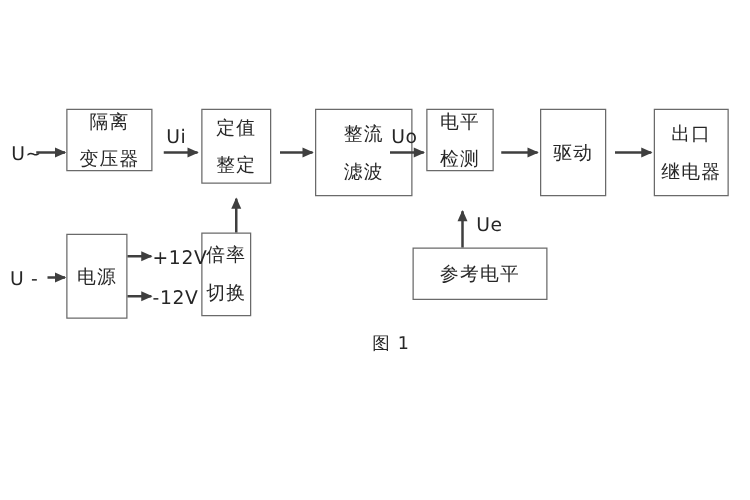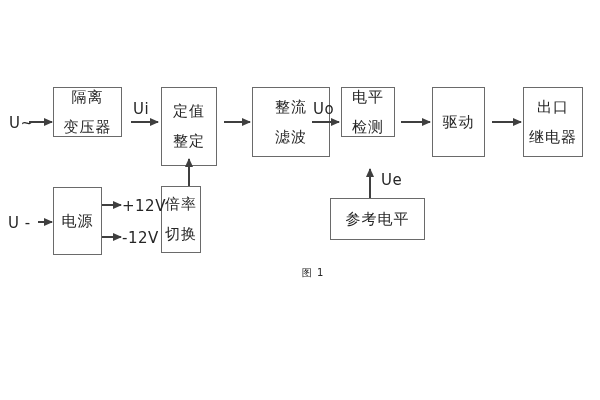--- a/index.html
+++ b/index.html
@@ -29,33 +29,33 @@
     content:"";position:absolute;right:-1px;top:-3.3px;width:0;height:0;
     border-left:9px solid var(--line);
     border-top:4px solid transparent;border-bottom:4px solid transparent;
   }
   .arrow-u{position:absolute;width:1.5px;background:var(--line);}
   .arrow-u::after{
     content:"";position:absolute;top:-1px;left:-3.3px;width:0;height:0;
     border-bottom:9px solid var(--line);
     border-left:4px solid transparent;border-right:4px solid transparent;
   }
-  .caption{position:absolute;font-size:10px;letter-spacing:1px;text-align:center;}
+  .caption{position:absolute;font-size:14px;letter-spacing:1px;text-align:center;}
 </style>
 </head>
 <body>
 
 <div class="canvas">
 
   <div class="box" style="left:53px;top:87px;width:69px;height:50px;">
     <span>隔离</span>
     <span>变压器</span>
   </div>
 
-  <div class="box" style="left:161px;top:87px;width:56px;height:79px;">
+  <div class="box" style="left:161px;top:87px;width:56px;height:60px;">
     <span>定值</span>
     <span>整定</span>
   </div>
 
   <div class="box" style="left:252px;top:87px;width:78px;height:70px;">
     <span>整流</span>
     <span>滤波</span>
   </div>
 
   <div class="box" style="left:341px;top:87px;width:54px;height:50px;">
@@ -74,21 +74,21 @@
 
   <div class="box" style="left:53px;top:187px;width:49px;height:68px;">
     <span>电源</span>
   </div>
 
   <div class="box" style="left:161px;top:186px;width:40px;height:67px;">
     <span>倍率</span>
     <span>切换</span>
   </div>
 
-  <div class="box" style="left:330px;top:198px;width:95px;height:42px;">
+  <div class="box" style="left:330px;top:198px;width:108px;height:42px;">
     <span>参考电平</span>
   </div>
 
   <span class="sig" style="left:9px;top:114px;">U~</span>
   <span class="sig" style="left:133px;top:100px;">Ui</span>
   <span class="sig" style="left:313px;top:100px;">Uo</span>
   <span class="sig" style="left:8px;top:214px;">U -</span>
   <span class="sig" style="left:122px;top:197px;">+12V</span>
   <span class="sig" style="left:122px;top:229px;">-12V</span>
   <span class="sig" style="left:381px;top:171px;">Ue</span>

